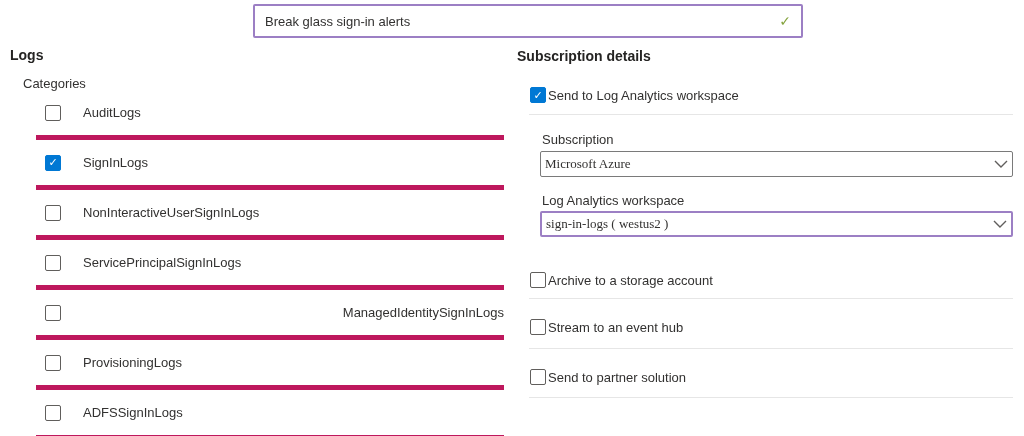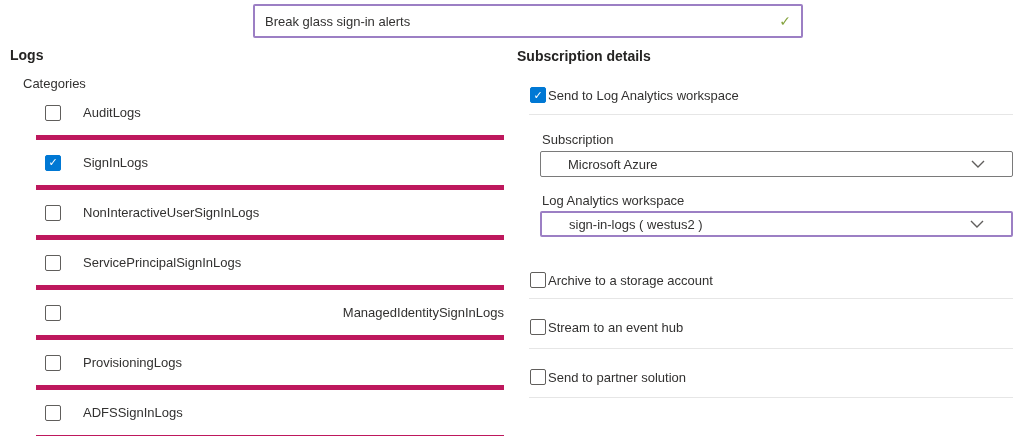--- a/index.html
+++ b/index.html
@@ -43,21 +43,21 @@
     padding-left: 9px; gap: 22px;
     border-bottom: 5px solid #be185d;
   }
 
   
   .divider { position: absolute; left: 529px; width: 484px; height: 1px; background: #e6e6e6; }
   .dropdown {
     position: absolute; left: 540px; width: 473px; height: 26px;
     border: 1px solid #7a7a7a; border-radius: 2px; background: #fff;
     display: flex; align-items: center; justify-content: space-between;
-    padding: 0 27px; font-size: 13px;
+    padding: 0 4px; font-size: 13px; font-family: Liberation Serif, serif;
   }
   .dropdown.focused { border: 2px solid #9c7fc4; }
   .chevron { flex: none; display: flex; align-items: center; }
 </style>
 </head>
 <body>
 
 <div class="canvas">
 
   <div class="text-input">

